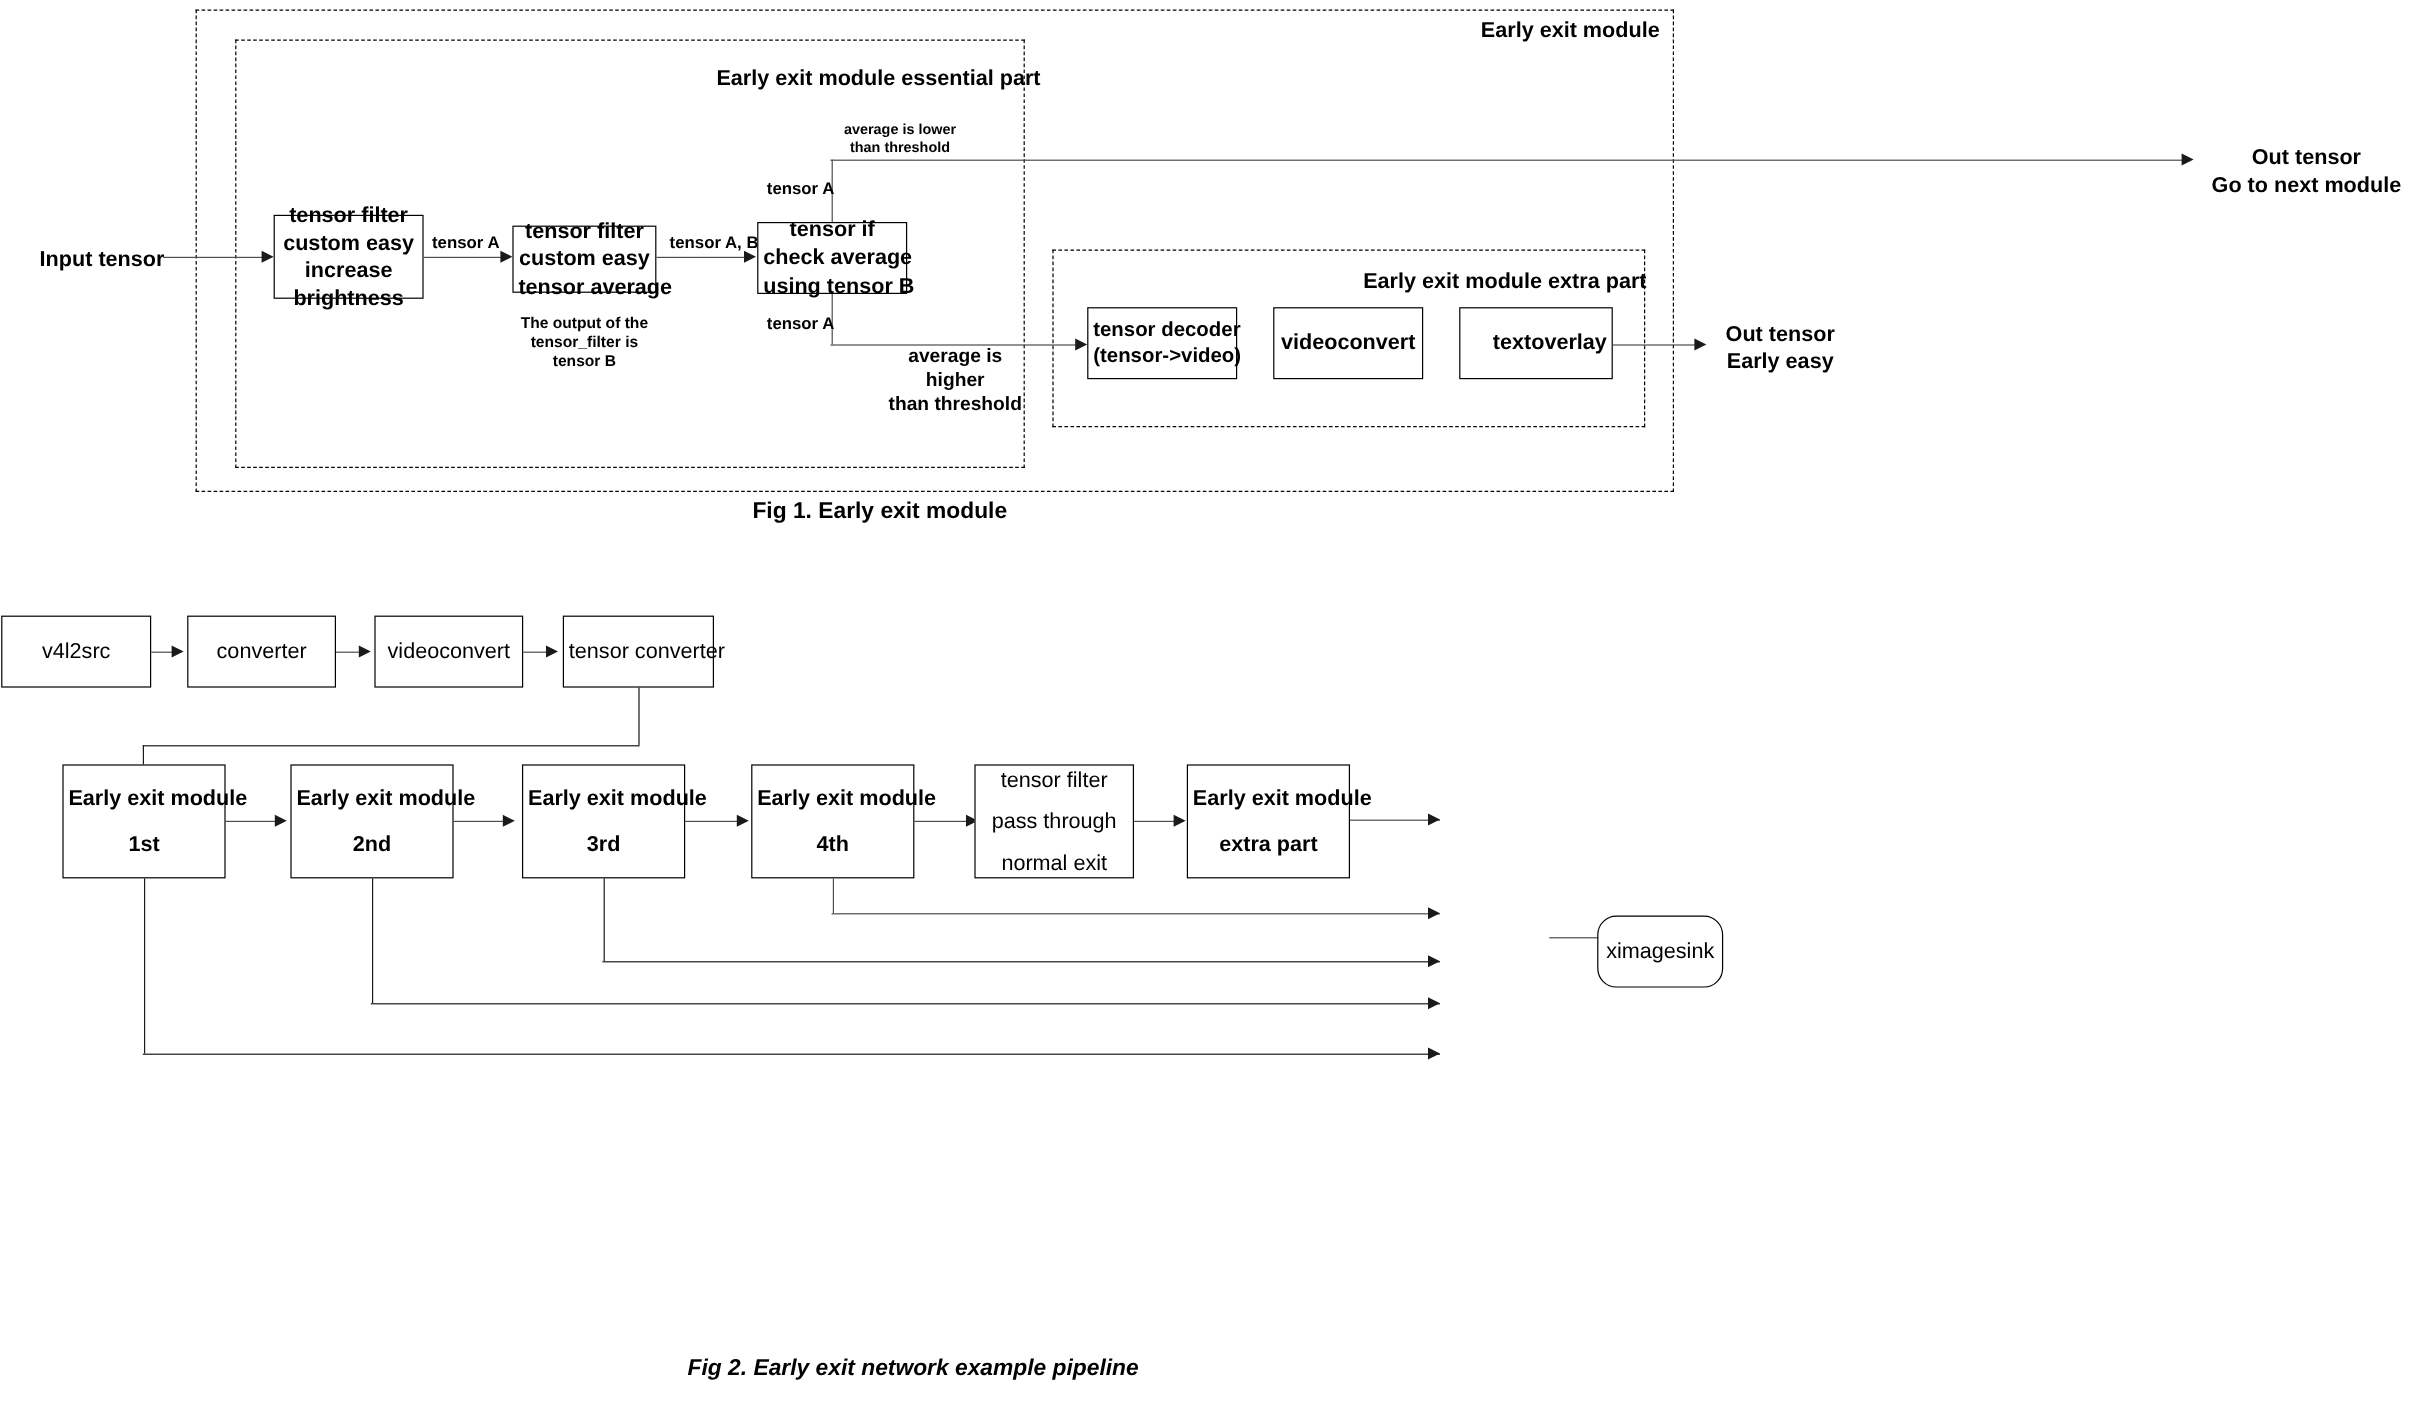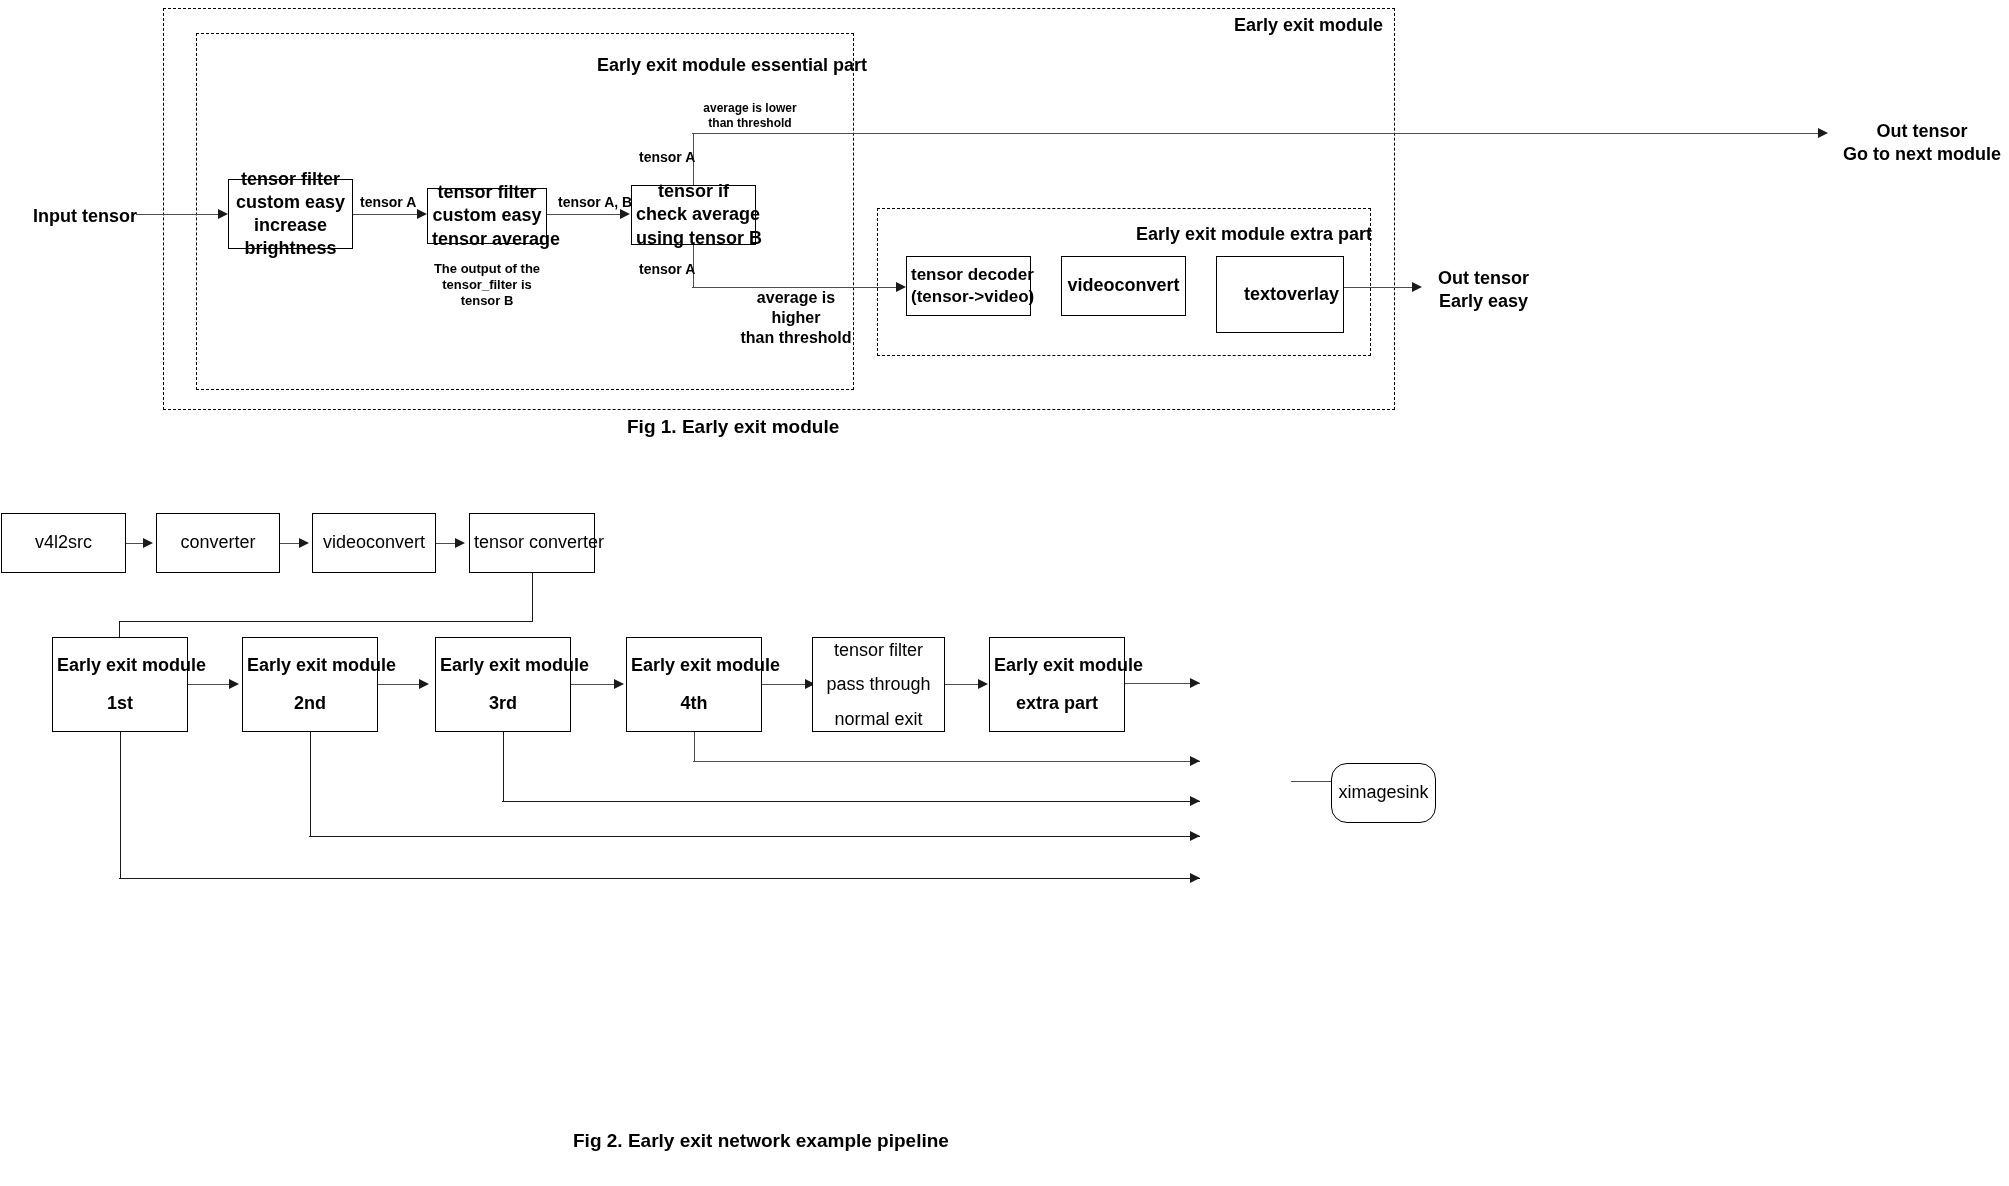--- a/index.html
+++ b/index.html
@@ -173,21 +173,21 @@
     <div class="lines">
       <div>tensor decoder</div>
       <div>(tensor-&gt;video)</div>
     </div>
   </div>
   <div class="box" style="left:1061px; top:256px; width:125px; height:60px;">
     <div class="lines">
       <div>videoconvert</div>
     </div>
   </div>
-  <div class="box" style="left:1216px; top:256px; width:128px; height:77px;padding-left:27px;">
+  <div class="box" style="left:1216px; top:256px; width:128px; height:60px;padding-left:27px;">
     <div class="lines">
       <div>textoverlay</div>
     </div>
   </div>
 
   <div class="hline" style="left:1344px; top:287px; width:75px;"></div>
   <div class="arrowhead" style="left:1412px; top:282px;"></div>
   <div class="label center" style="left:1438px; top:267px;">
     <div>Out tensor</div>
     <div>Early easy</div>
@@ -310,15 +310,15 @@
   <div class="arrowhead" style="left:1190px; top:796px;"></div>
 
   <div class="vline dark" style="left:310px; top:732px; height:104px;"></div>
   <div class="hline dark" style="left:309px; top:836px; width:891px;"></div>
   <div class="arrowhead" style="left:1190px; top:831px;"></div>
 
   <div class="vline dark" style="left:120px; top:732px; height:146px;"></div>
   <div class="hline dark" style="left:119px; top:878px; width:1081px;"></div>
   <div class="arrowhead" style="left:1190px; top:873px;"></div>
 
-  <div class="caption" style="left: 573px; top: 1130px;">Fig 2. Early exit network example pipeline</div>
+  <div class="caption" style="left: 573px; top: 1130px; font-style: italic;">Fig 2. Early exit network example pipeline</div>
 
 </div>
 
 </body></html>

